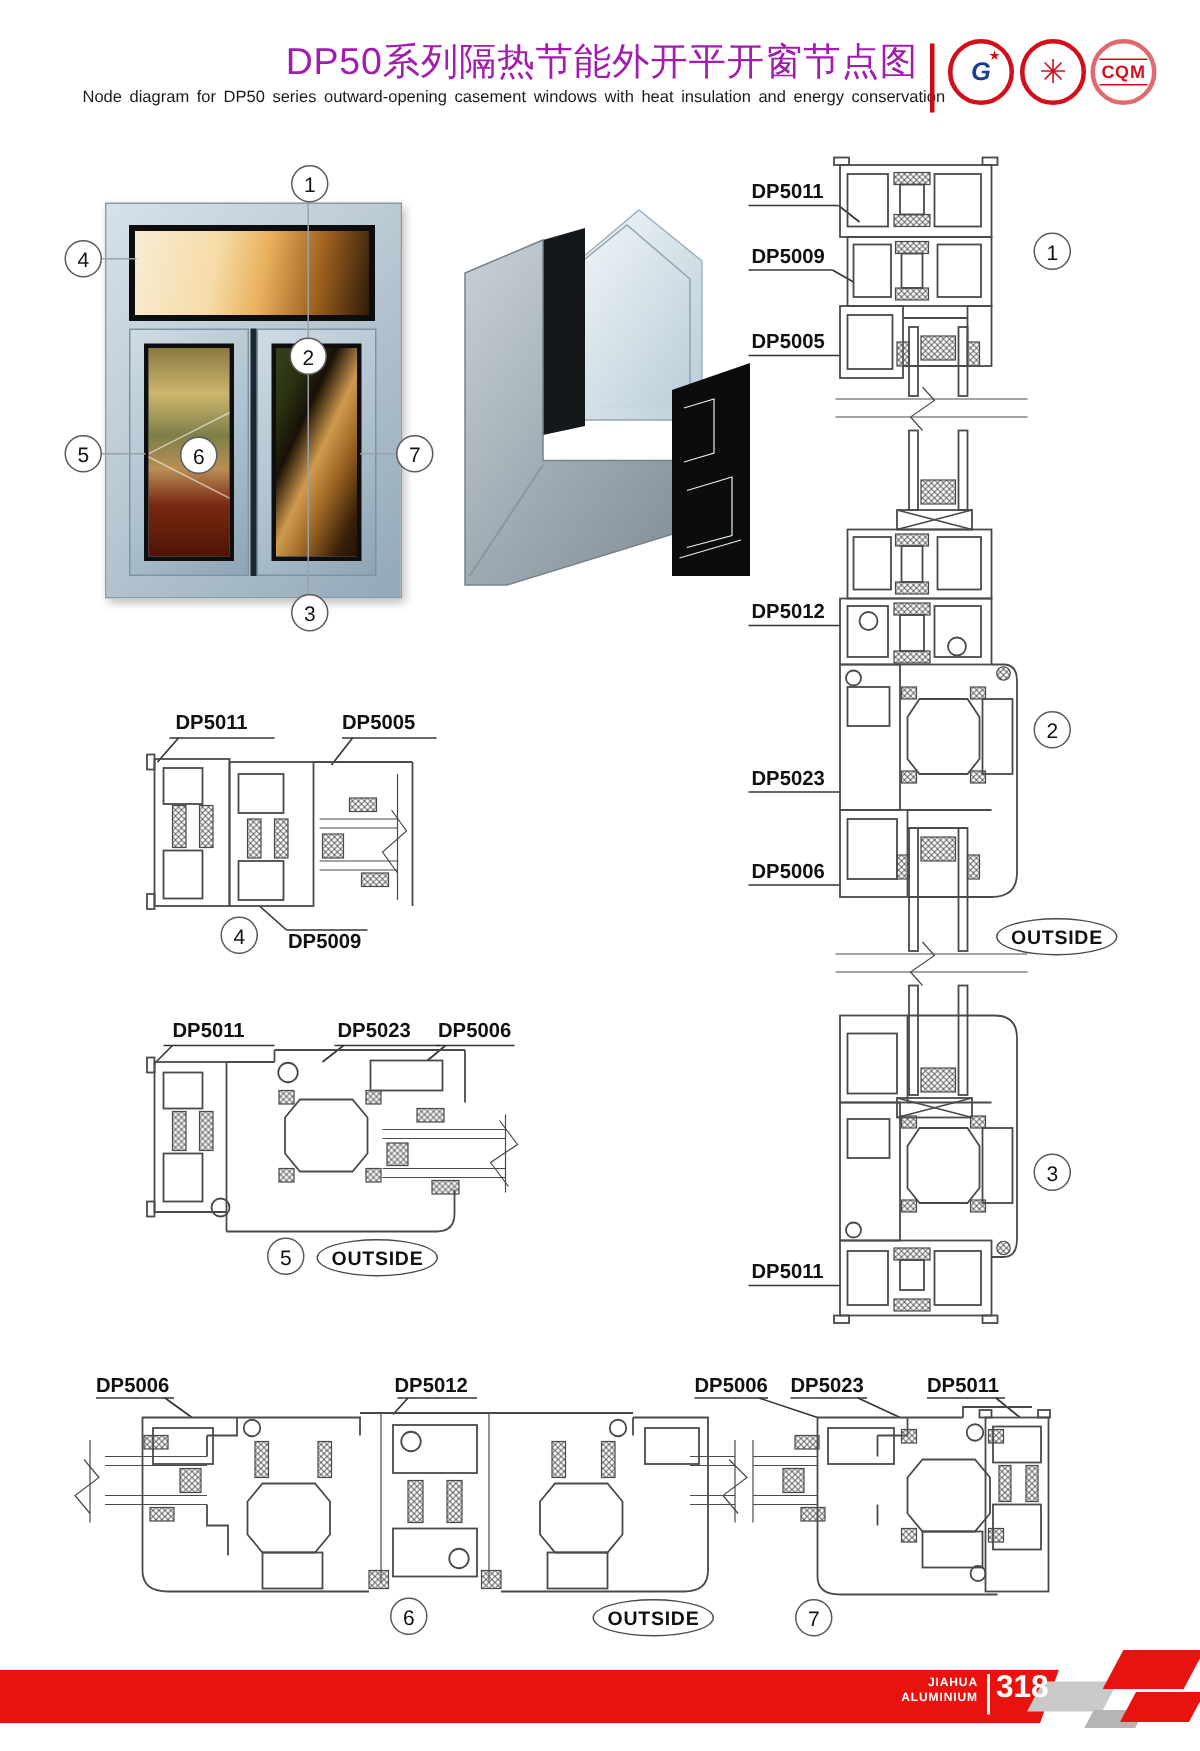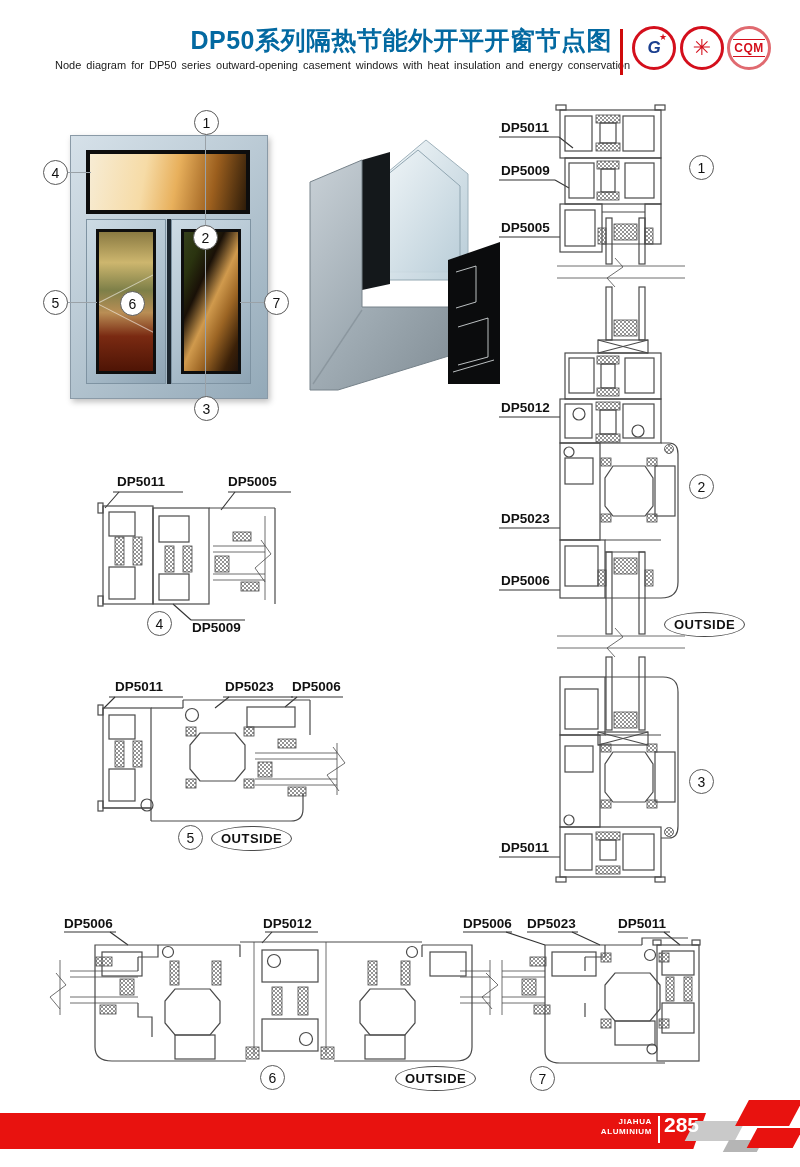--- a/index.html
+++ b/index.html
@@ -1,19 +1,19 @@
 <!DOCTYPE html>
 <html><head>
 <meta charset="utf-8">
 <style>
   html,body{margin:0;padding:0;background:#fff;}
   .page{position:relative;width:800px;height:1167px;background:#fff;overflow:hidden;
         font-family:"Liberation Sans","DejaVu Sans",sans-serif;}
   
-  .title{position:absolute;top:24px;right:188px;font-size:25px;font-weight:bold;color:#0369a1;
+  .title{position:absolute;top:24px;right:188px;font-size:25px;font-weight:normal;color:#a21caf;
          white-space:nowrap;letter-spacing:0.5px;}
   .subtitle{position:absolute;top:59px;left:55px;width:560px;font-size:11px;color:#1a1a1a;
             white-space:nowrap;word-spacing:2px;}
   .hdr-divider{position:absolute;top:29px;left:620px;width:3px;height:46px;background:#cf0a0a;}
   .logo{position:absolute;top:26px;width:44px;height:44px;border-radius:50%;
         border:3px solid #d40f1c;box-sizing:border-box;background:#fff;
         display:flex;align-items:center;justify-content:center;}
   .logo1{left:632px;}
   .logo1 .g{font-weight:bold;font-style:italic;font-size:17px;color:#1a3f8f;}
   .logo1 .star{position:absolute;top:3px;right:6px;color:#d40f1c;font-size:9px;}
@@ -491,19 +491,19 @@
   <div class="marker" style="left:260px;top:1065px;">6</div>
   <div class="outside" style="left:395px;top:1066px;">OUTSIDE</div>
   <div class="marker" style="left:530px;top:1066px;">7</div>
 
   <div class="band"></div>
   <div class="brand">
     <div>JIAHUA</div>
     <div>ALUMINIUM</div>
   </div>
   <div class="brand-bar"></div>
-  <div class="pageno">285</div>
+  <div class="pageno">318</div>
   <div class="pl" style="left:690px;top:1121px;width:50px;height:20px;background:#c9c9c9;z-index:3;"></div>
   <div class="pl" style="left:726px;top:1140px;width:34px;height:12px;background:#b5b5b5;z-index:3;"></div>
   <div class="pl" style="left:742px;top:1100px;width:54px;height:26px;background:#e8120f;z-index:4;"></div>
   <div class="pl" style="left:752px;top:1128px;width:46px;height:20px;background:#e8120f;z-index:4;"></div>
 
 </div>
 
 </body></html>

